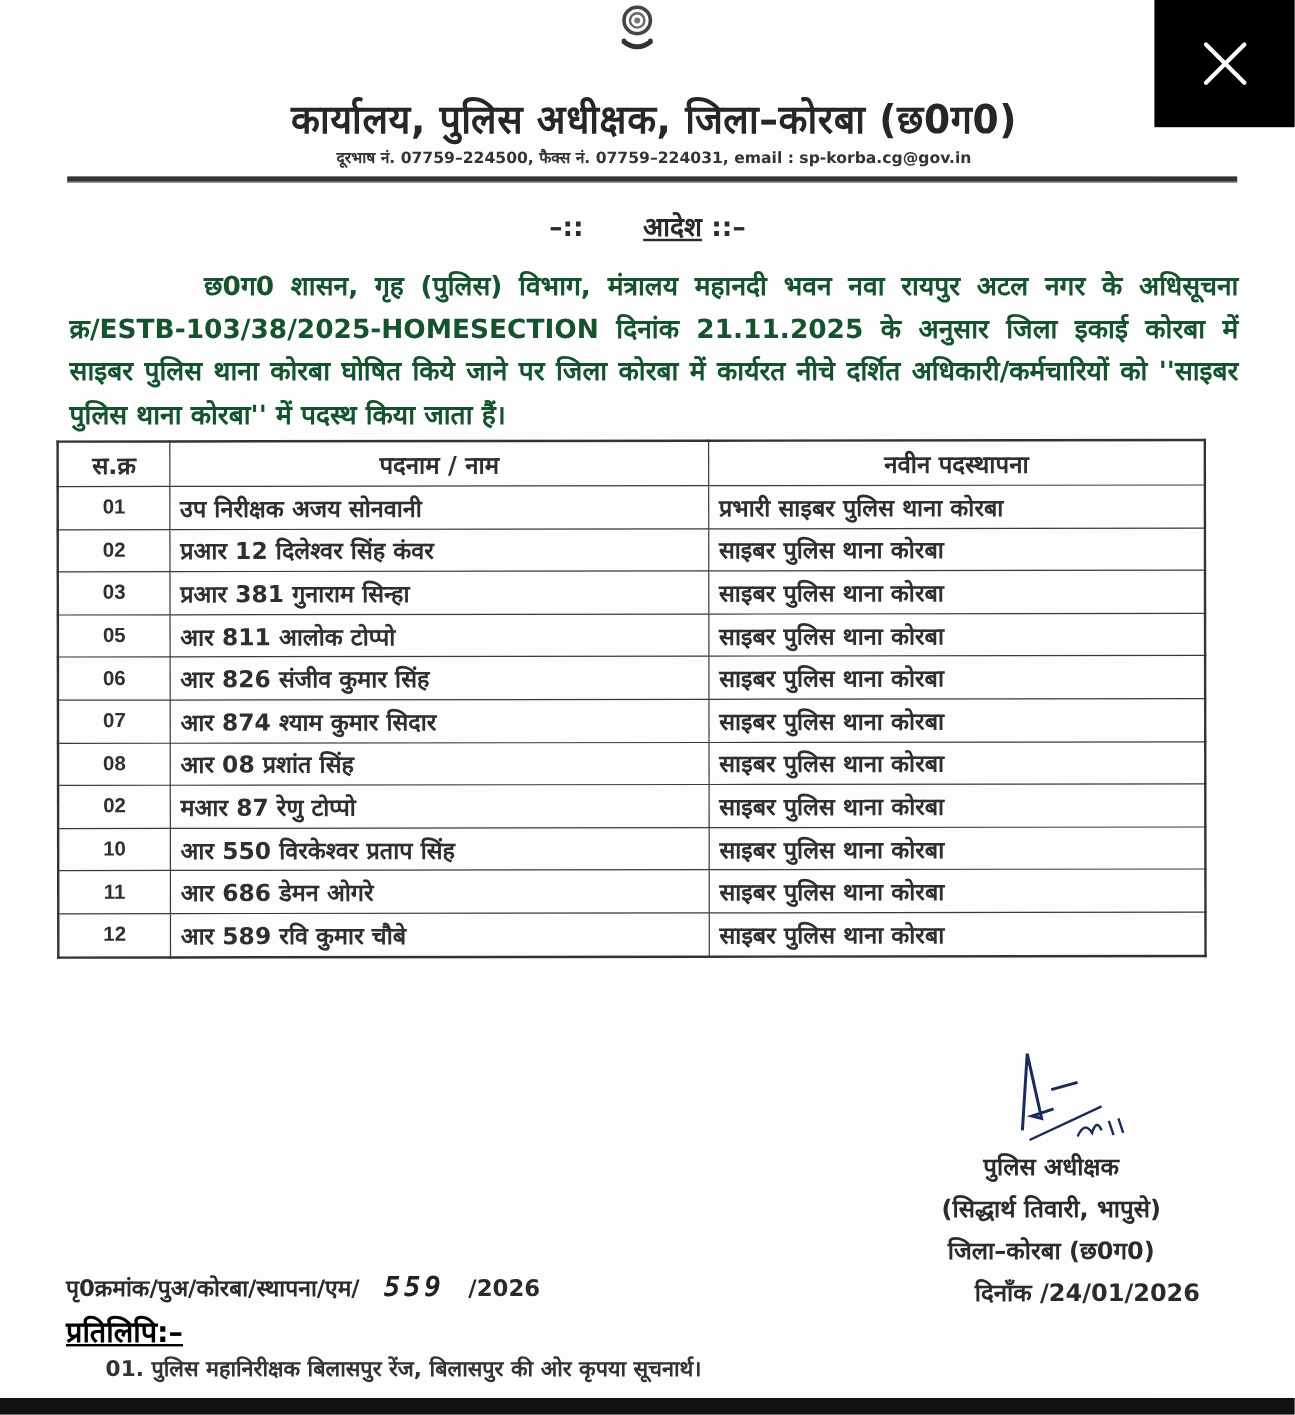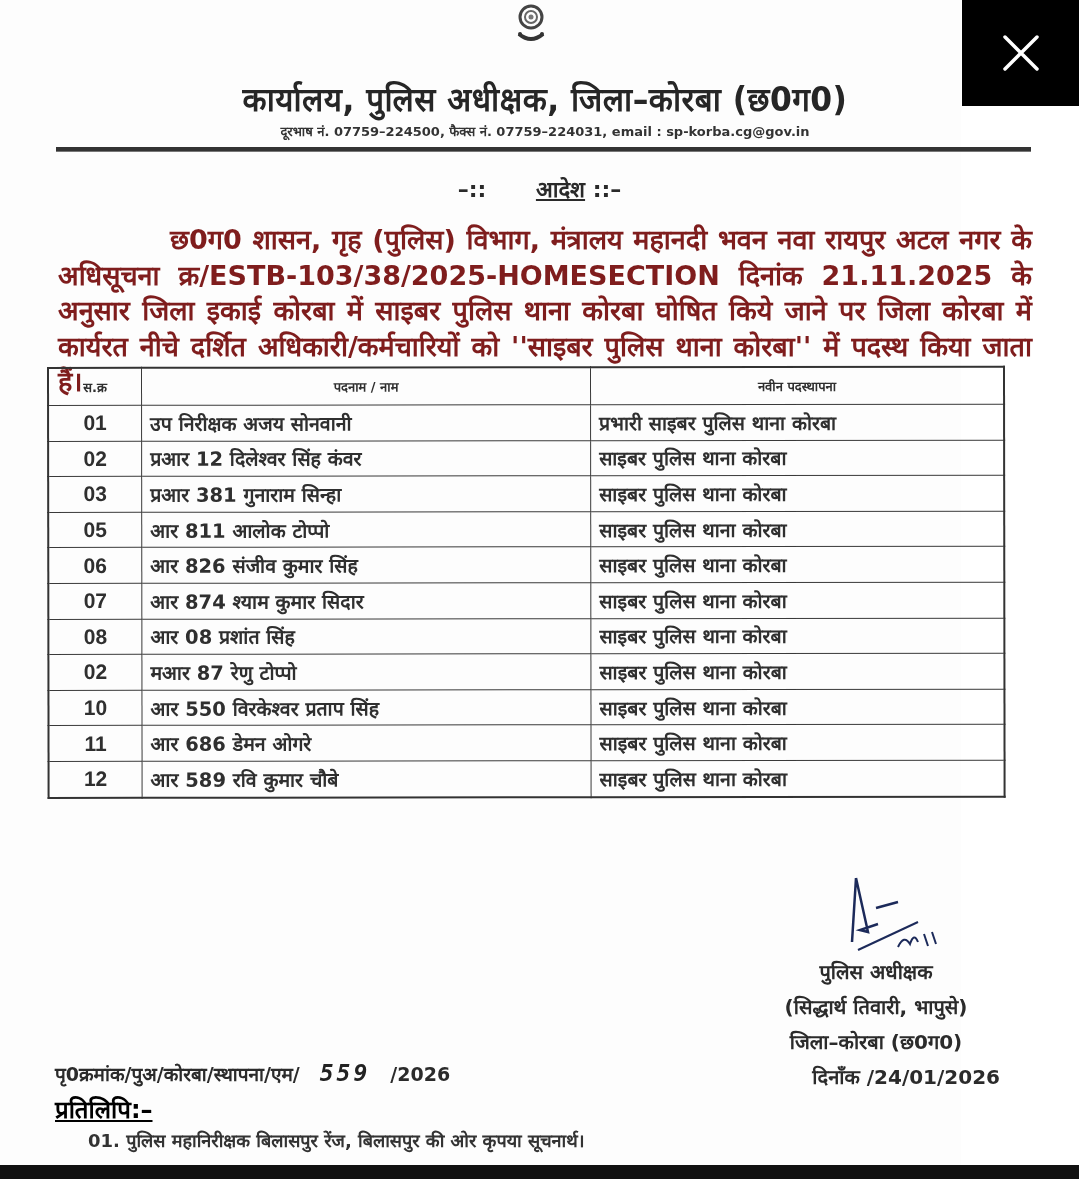--- a/index.html
+++ b/index.html
@@ -24,35 +24,35 @@
     position: absolute; left: 56px; top: 147px; width: 975px; height: 4px;
     background: #333; border-bottom: 1px solid #777;
   }
   .order-heading {
     position: absolute; left: 0; top: 173px; width: 1079px; text-align: center;
     font-size: 22px; font-weight: bold; color: #2a2a2a;
   }
   .order-heading .u { text-decoration: underline; margin-left: 42px; }
   .para {
     position: absolute; left: 58px; top: 222px; width: 974px;
-    font-size: 27px; line-height: 35.5px; font-weight: bold; color: #7f1d1d;
+    font-size: 22px; line-height: 35.5px; font-weight: bold; color: #14532d;
     text-align: justify; text-indent: 112px;
   }
   .para .q { font-weight: bold; }
   table.posting {
     position: absolute; left: 47px; top: 367px; width: 958px;
     border-collapse: collapse; border: 2px solid #333;
     font-size: 19.5px; font-weight: bold; color: #2f2f2f;
     transform: rotate(-0.08deg); transform-origin: left top;
   }
   table.posting th, table.posting td {
     border: 1.6px solid #3a3a3a; height: 34.6px; padding: 0 8px; white-space: nowrap;
   }
-  table.posting th { font-size: 13px; text-align: center; height: 36px; }
-  table.posting td.sn { text-align: center; width: 76px; font-size: 21px; font-family: "Liberation Sans", sans-serif; }
+  table.posting th { font-size: 20px; text-align: center; height: 36px; }
+  table.posting td.sn { text-align: center; width: 76px; font-size: 17px; font-family: "Liberation Sans", sans-serif; }
   table.posting td.name { width: 432px; }
   table.posting td.post { }
   .signature { position: absolute; left: 838px; top: 872px; width: 110px; height: 90px; }
   .sign-block {
     position: absolute; left: 742px; top: 955px; width: 268px; text-align: center;
     font-size: 20px; font-weight: bold; line-height: 35px; color: #2b2b2b;
   }
   .sign-block .r { display: block; }
   .sign-block .date { text-align: right; padding-right: 10px; }
   .ref-line {

